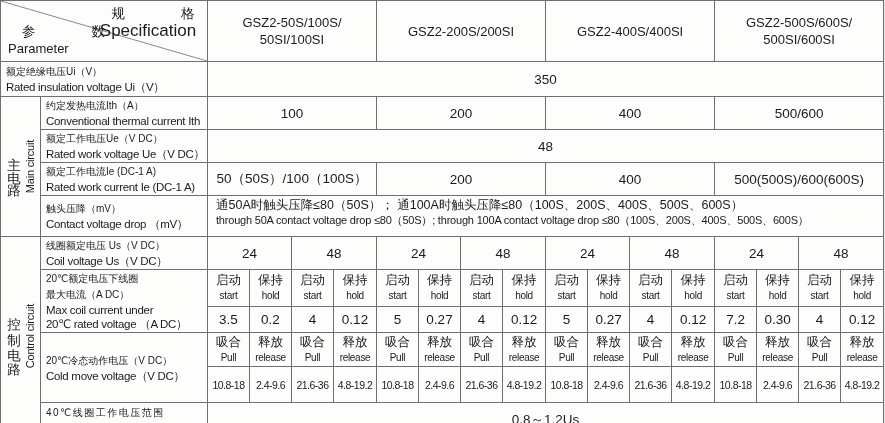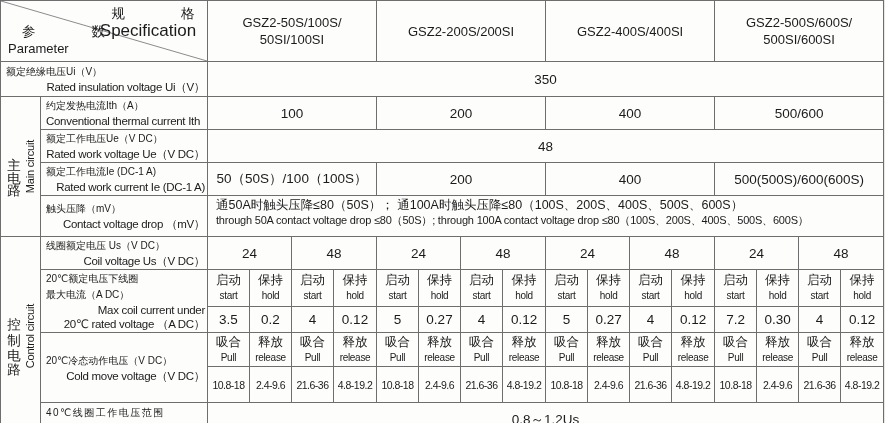--- a/index.html
+++ b/index.html
@@ -6,21 +6,21 @@
   body{font-family:"Liberation Sans","DejaVu Sans",sans-serif;color:#1b1b1b;}
   table{border-collapse:collapse;table-layout:fixed;width:884px;background:#fdfdfc;}
   td{border:1px solid #6e6e6e;text-align:center;vertical-align:middle;padding:0;overflow:hidden;}
   
   tr.r-head{height:61px;} tr.r-ui{height:35px;} tr.r-ith{height:33px;} tr.r-ue{height:32px;}
   tr.r-ie{height:28px;} tr.r-contact{height:34px;} tr.r-coil{height:32px;} tr.r-shh{height:35px;}
   tr.r-shv{height:24px;} tr.r-prh{height:34px;} tr.r-prv{height:36px;} tr.r-area{height:34px;}
   
   td.lbl{text-align:left;padding:1px 2px 1px 5px;}
   td.lbl .cn{font-size:10px;line-height:16px;white-space:nowrap;}
-  td.lbl .en{font-size:11.5px;line-height:14px;letter-spacing:-0.3px;white-space:nowrap;text-align:right;}
+  td.lbl .en{font-size:11.5px;line-height:14px;letter-spacing:-0.3px;white-space:nowrap;}
   td.lbl div:empty{display:none;}
   
   td.colh{font-size:13px;line-height:17px;}
   td.colh div:empty{display:none;}
   
   td.grp{padding:0;}
   .vwrap{display:flex;flex-direction:row;align-items:center;justify-content:center;height:100%;}
   .vcn{writing-mode:vertical-lr;text-orientation:upright;font-size:13.5px;line-height:18px;}
   .grp-main .vcn{letter-spacing:13px;}
   .grp-control .vcn{letter-spacing:15px;}

